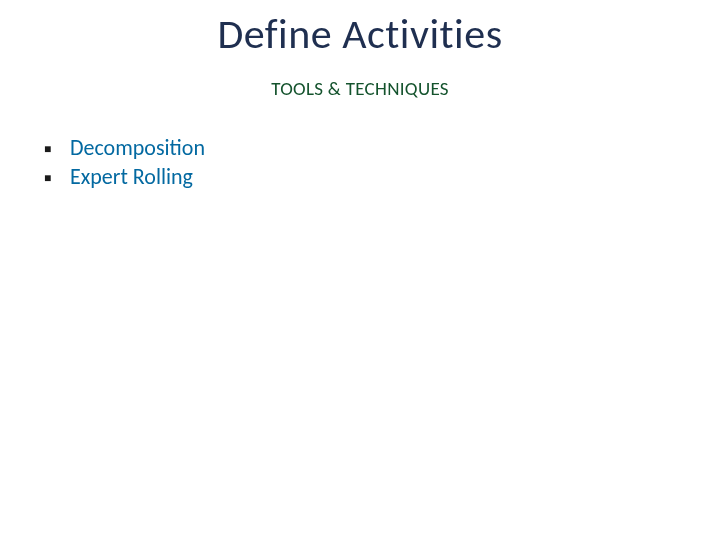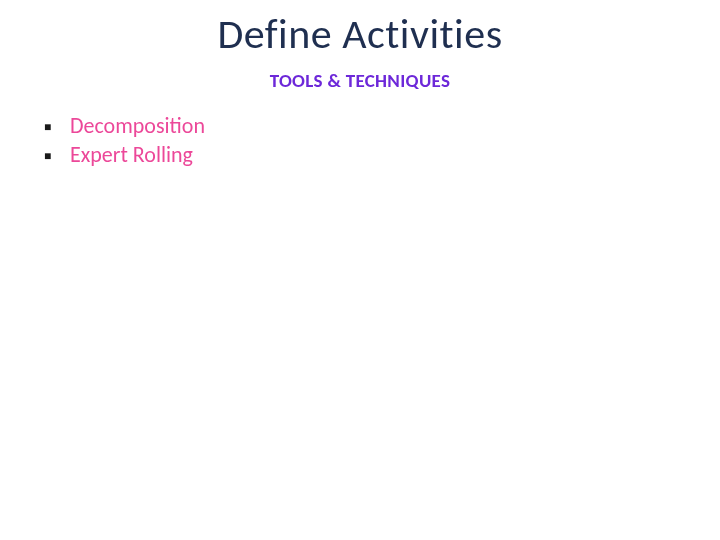--- a/index.html
+++ b/index.html
@@ -13,38 +13,38 @@
     .slide {
       width: 100%;
       height: 100%;
       padding: 8px 38px 0 38px;
     }
     .title {
       font-size: 42px;
       font-weight: 400;
       color: #1f2f50;
       text-align: center;
-      margin-bottom: 10px;
+      margin-bottom: 18px;
       letter-spacing: 0.5px;
     }
     .subtitle {
       font-size: 19px;
-      font-weight: 700;
-      color: #6d28d9;
+      font-weight: 400;
+      color: #14532d;
       text-align: center;
-      margin-bottom: 20px;
+      margin-bottom: 34px;
       letter-spacing: 0.3px;
     }
     .bullet-list {
       list-style: none;
       padding-left: 6px;
     }
     .bullet-list li {
       font-size: 22px;
-      color: #ec4899;
+      color: #0369a1;
       line-height: 1.3;
       padding-left: 26px;
       position: relative;
     }
     .bullet-list li::before {
       content: "■";
       position: absolute;
       left: 0;
       top: 1px;
       font-size: 12px;

